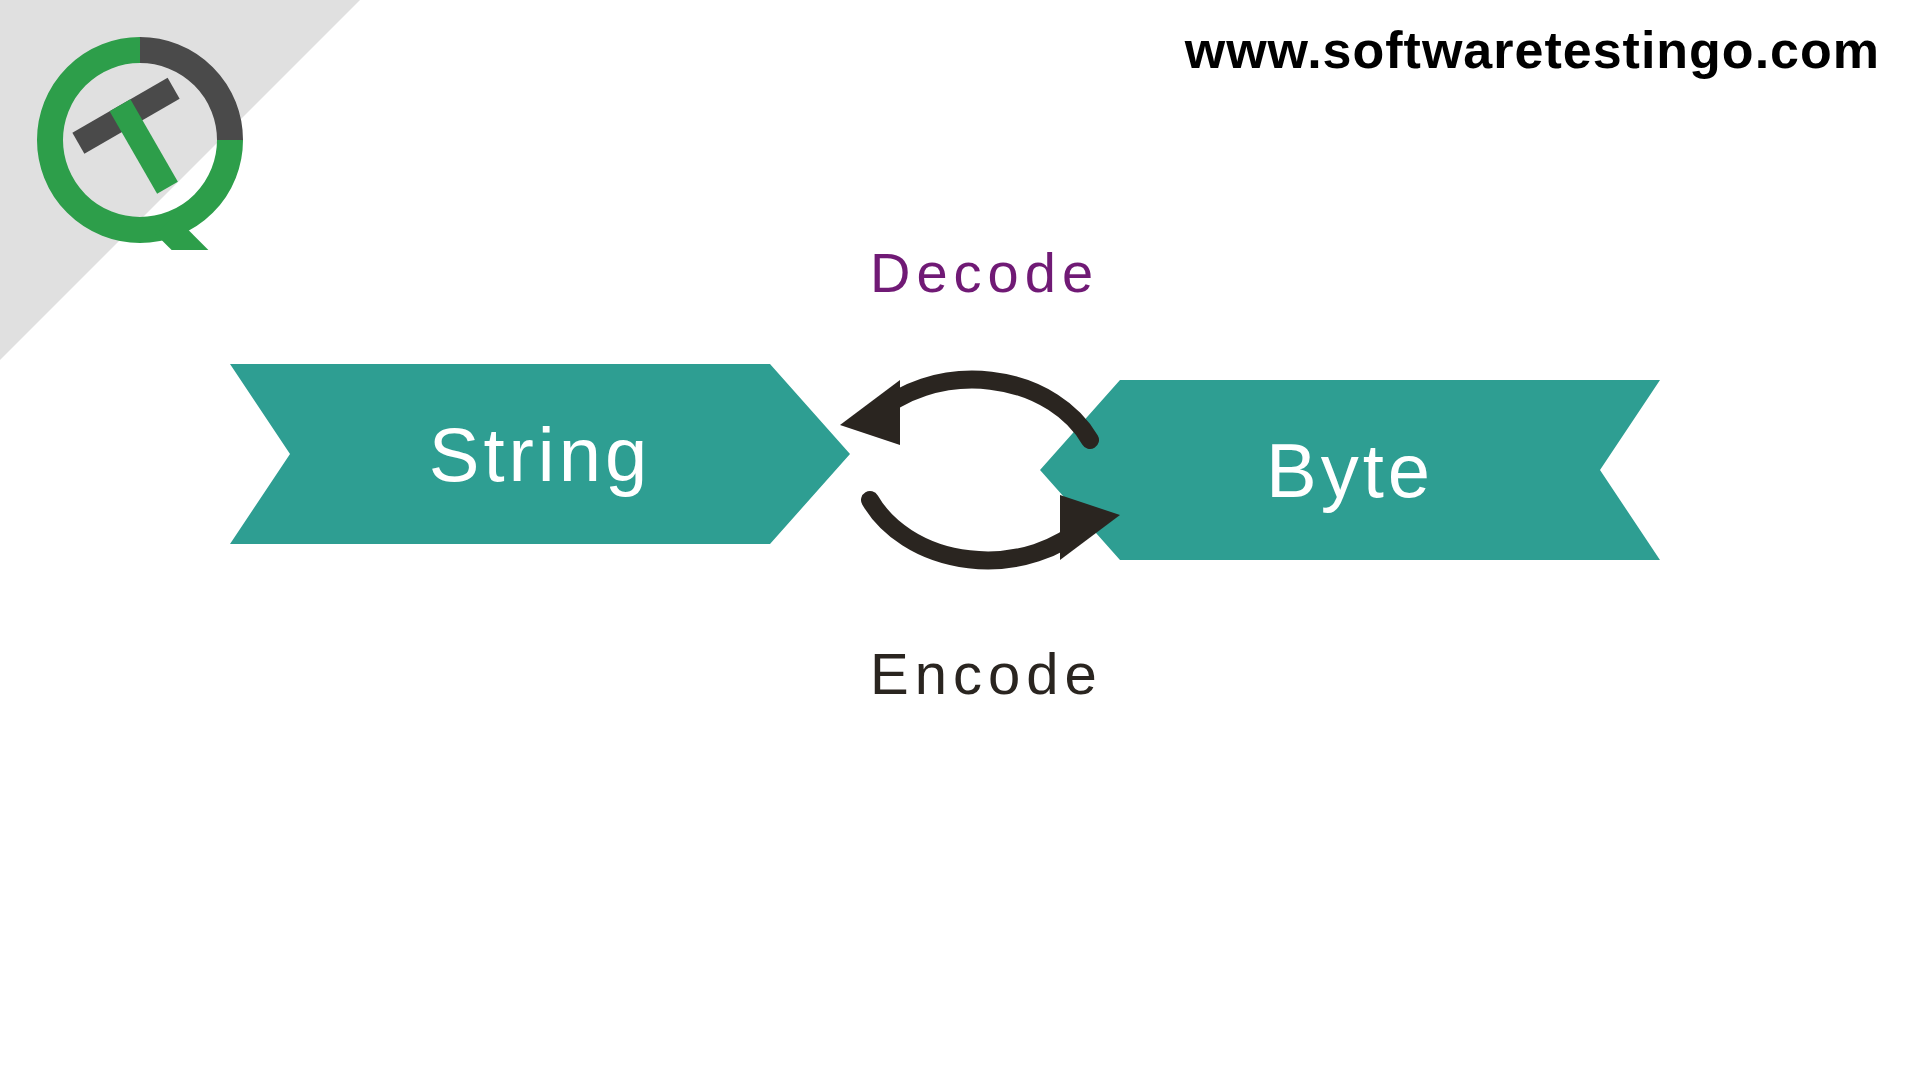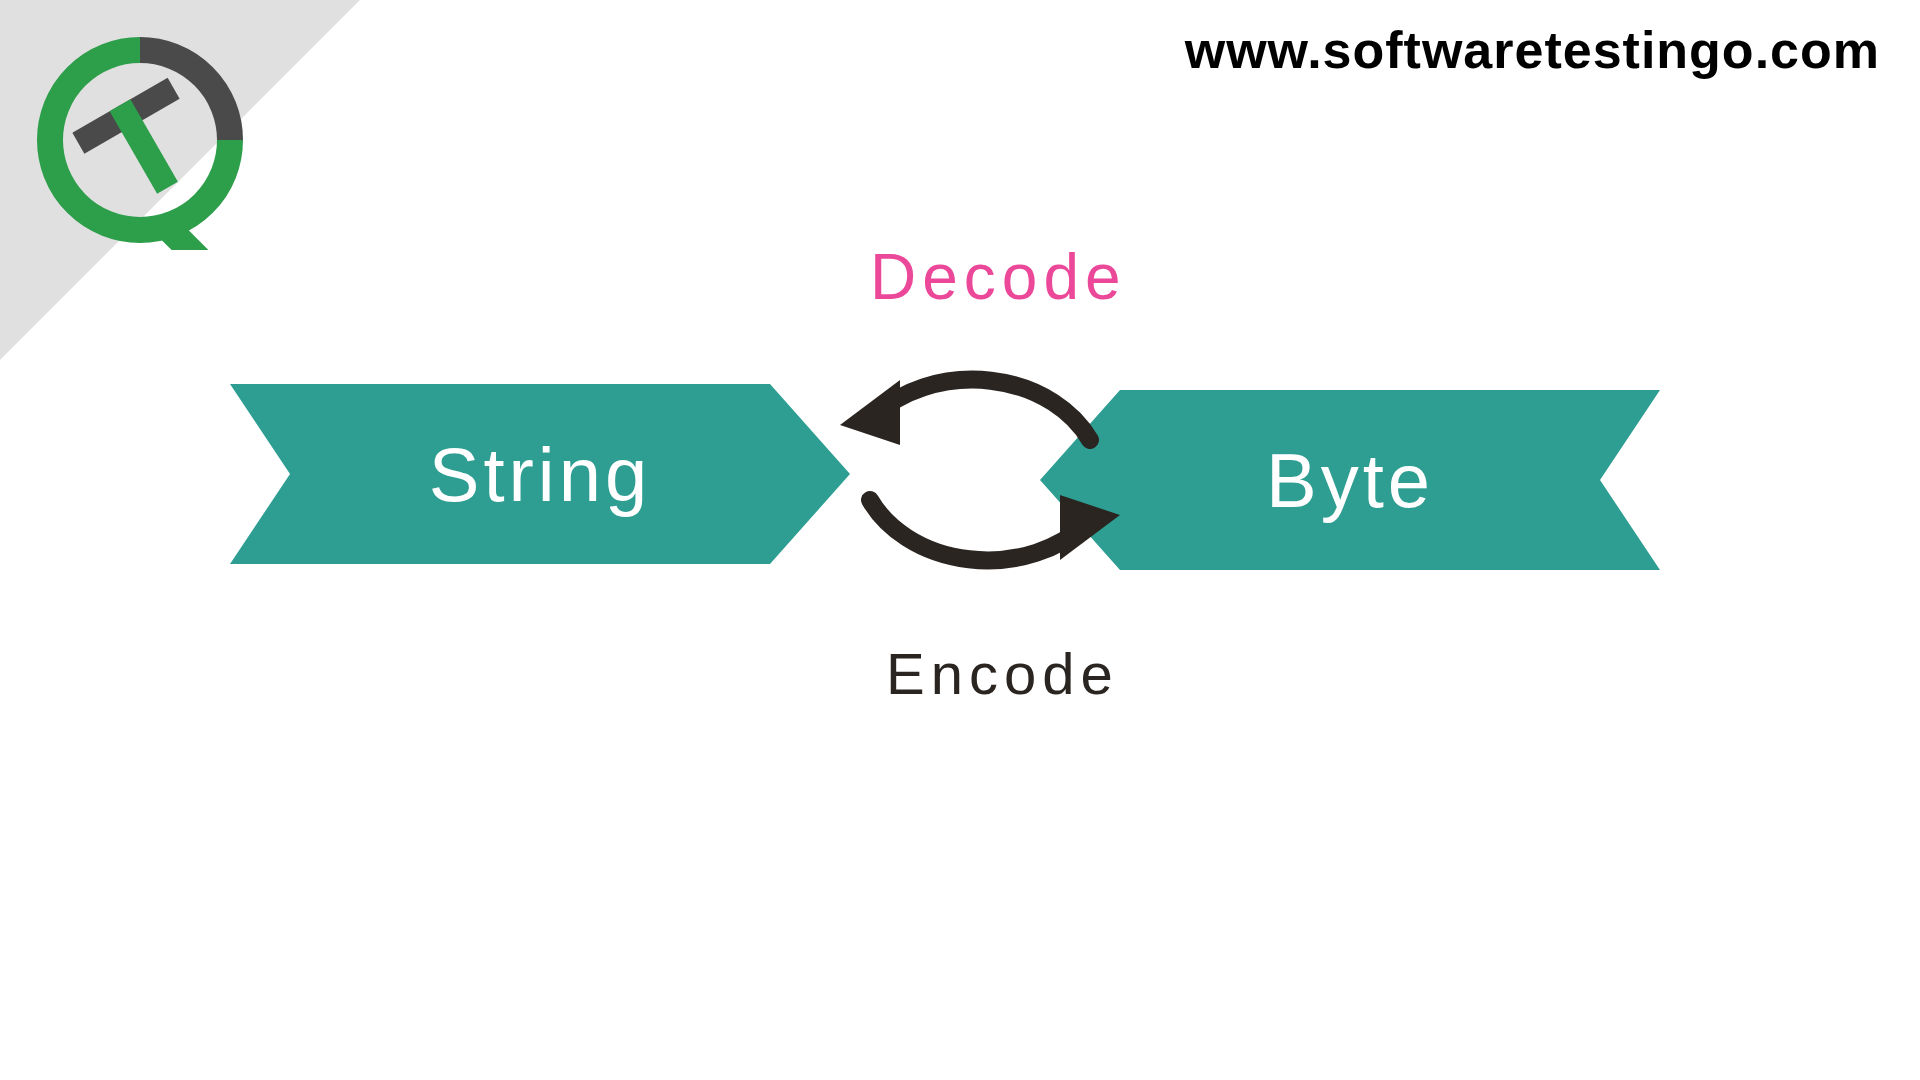--- a/index.html
+++ b/index.html
@@ -45,26 +45,26 @@
     }
     .arrow-banner {
       position: absolute;
       height: 180px;
       display: flex;
       align-items: center;
       justify-content: center;
     }
     .arrow-left {
       left: 230px;
-      top: 124px;
+      top: 104px;
       width: 620px;
     }
     .arrow-right {
       left: 1040px;
-      top: 130px;
+      top: 120px;
       width: 620px;
       align-items: center;
     }
     .banner-text {
       position: relative;
       z-index: 2;
       color: #fff;
       font-size: 76px;
       font-weight: 300;
       letter-spacing: 4px;
@@ -74,36 +74,35 @@
       position: absolute;
       left: 820px;
       top: 50px;
       width: 320px;
       height: 320px;
     }
     .decode-label {
       position: absolute;
       left: 870px;
       top: -20px;
-      font-size: 64px;
+      font-size: 56px;
       font-weight: 300;
-      color: #ec4899;
+      color: #701a75;
       letter-spacing: 6px;
       font-family: 'Segoe UI Light', 'Helvetica Neue', Arial, sans-serif;
     }
     .encode-label {
       position: absolute;
       left: 870px;
       top: 380px;
       font-size: 58px;
       font-weight: 300;
       color: #2a2520;
       letter-spacing: 6px;
       font-family: 'Segoe UI Light', 'Helvetica Neue', Arial, sans-serif;
-      margin-left: 16px;
     }
   </style>
 </head>
 <body>
 
 <div class="corner-triangle"></div>
 
 <div class="logo">
   <svg viewBox="0 0 220 220">
 

